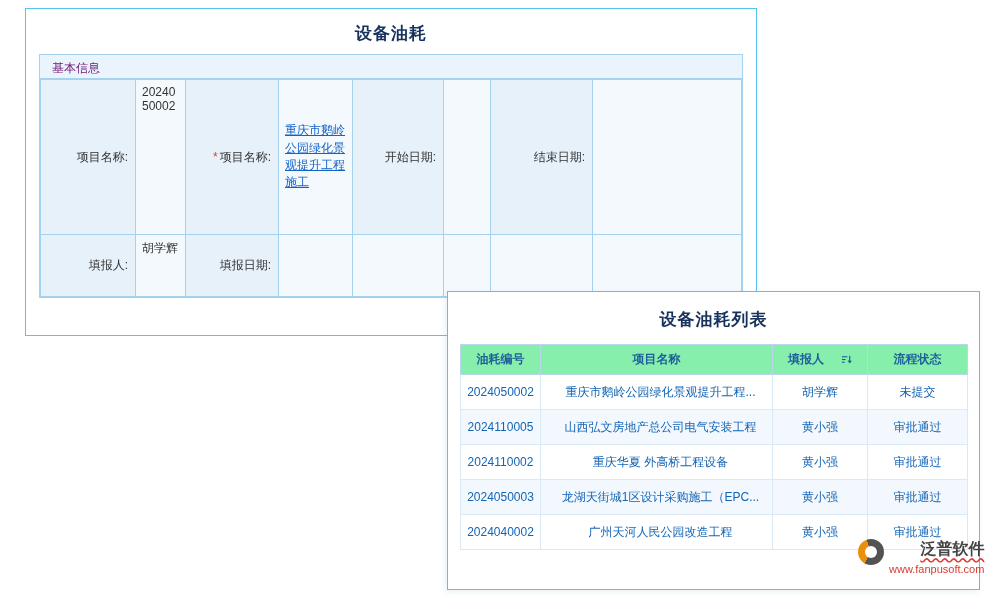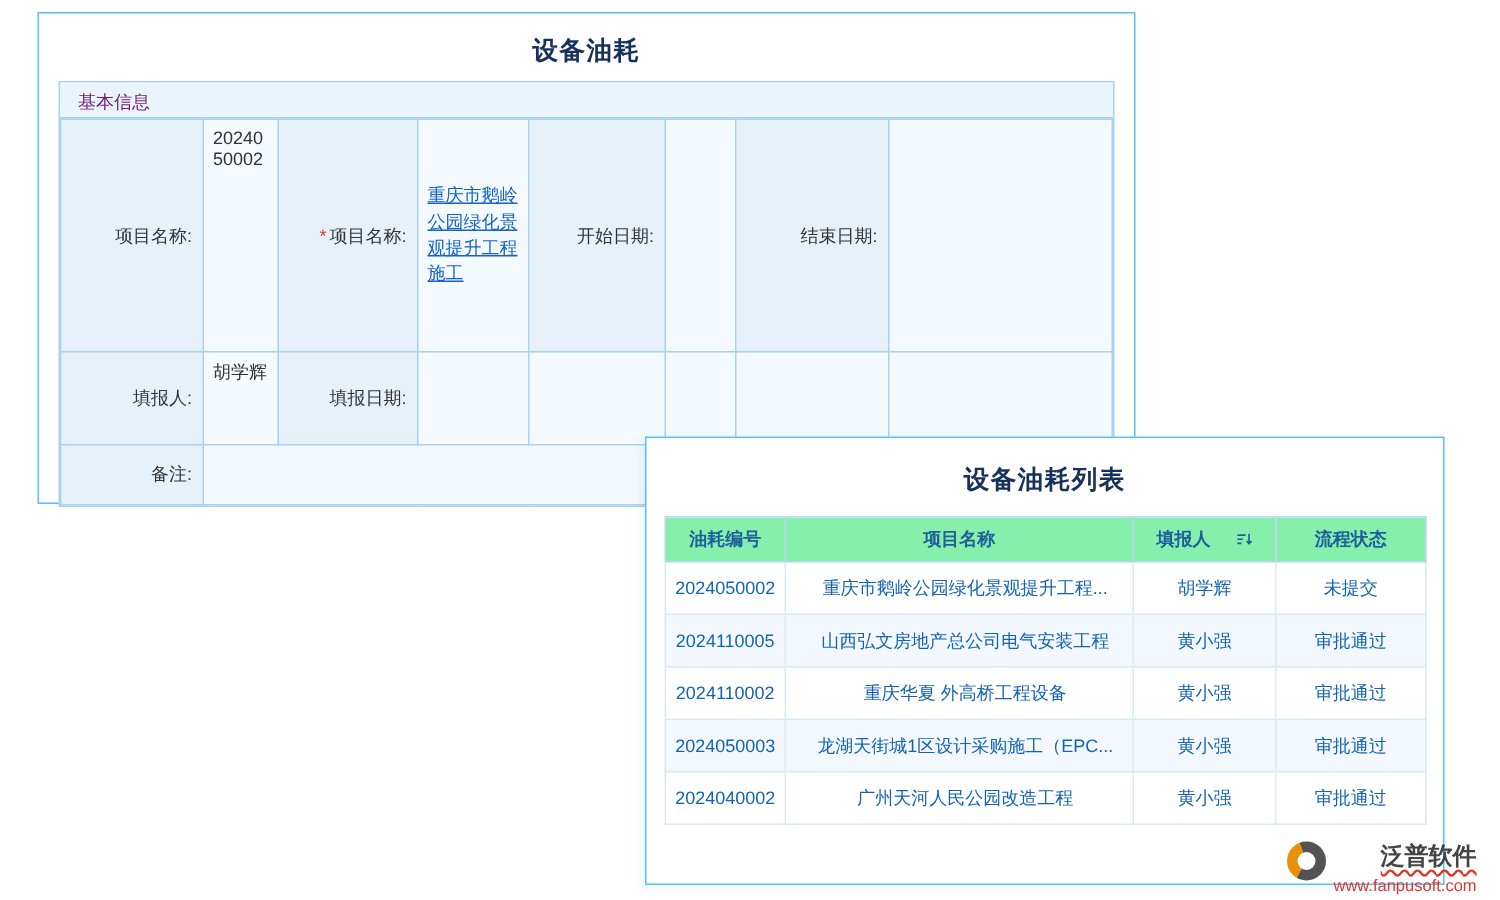--- a/index.html
+++ b/index.html
@@ -3,21 +3,21 @@
 <meta charset="utf-8">
 <style>
   * { margin:0; padding:0; box-sizing:border-box; }
   html,body { width:1000px; height:600px; }
   body {
     position:relative; overflow:hidden; background:#ffffff;
     font-family:"Liberation Sans","DejaVu Sans",sans-serif; color:#333;
   }
   .panel { position:absolute; background:#ffffff; border:1px solid #55c3f2; }
   #form-panel { left:25px; top:8px; width:732px; height:328px; }
-  #list-panel { left:430px; top:291px; width:533px; height:299px; box-shadow:-2px 2px 6px rgba(80,140,180,0.12); }
+  #list-panel { left:447px; top:291px; width:533px; height:299px; box-shadow:-2px 2px 6px rgba(80,140,180,0.12); }
   .panel-title { text-align:center; font-weight:bold; font-size:17px; color:#16325c; padding:13px 0 9px 0; letter-spacing:1px; }
   #list-panel .panel-title { padding:16px 0 13px 0; }
 
   
   .form-wrap { margin:0 13px; border:1px solid #a6d2ef; }
   .section-bar { background:#e9f4fd; border-bottom:1px solid #a6d2ef; font-size:12px; color:#701a75; padding:5px 12px; height:24px; }
   table.form { width:100%; border-collapse:collapse; table-layout:fixed; font-size:12px; }
   table.form td { border:1px solid #a6d2ef; }
   tr.r1 { height:155px; } tr.r2 { height:62px; } tr.r3 { height:40px; }
   td.lbl { background:#e6f1fa; text-align:right; padding:4px 7px; vertical-align:middle; color:#333; }
@@ -35,21 +35,21 @@
   table.list td { border:1px solid #d9eaf6; height:35px; text-align:center; color:#1464b4; background:#ffffff; }
   table.list tbody tr:nth-child(even) td { background:#f2f8fd; }
   td.proj { text-align:left; padding-left:8px; cursor:pointer; }
   td.no { cursor:pointer; }
   .pending { color:#1464c8; }
   .approved { color:#2aa14d;margin-top:24px; }
   .th-flex { display:inline-flex; align-items:center; gap:17px; }
   .sort-icon { display:inline-block; width:11px; height:11px; }
 
   
-  #watermark { position:absolute; left:858px; top:561px; display:flex; align-items:flex-start; gap:5px; z-index:20; opacity:0.95; }
+  #watermark { position:absolute; left:858px; top:539px; display:flex; align-items:flex-start; gap:5px; z-index:20; opacity:0.95; }
   .logo { width:26px; height:26px; border-radius:50%; position:relative; flex:0 0 auto;
           background:conic-gradient(from 210deg, #e88b00 0 130deg, #4a4a4a 130deg 360deg); }
   .logo::after { content:""; position:absolute; inset:7px; background:#ffffff; border-radius:50%; }
   .wm-text { display:flex; flex-direction:column; align-items:flex-end; }
   .brand { font-size:16px; font-weight:bold; color:#3a3a3a;
            text-decoration:underline; text-decoration-style:wavy; text-decoration-color:#d93025; text-underline-offset:3px; }
   .url { font-size:11px; color:#d93025; margin-top:3px; }
 </style>
 </head>
 <body>
@@ -82,24 +82,20 @@
         </tr>
         <tr class="r2">
           <td class="lbl">填报人:</td>
           <td class="val">胡学辉</td>
           <td class="lbl">填报日期:</td>
           <td class="val"></td>
           <td class="val"></td>
           <td class="val"></td>
           <td class="val"></td>
           <td class="val"></td>
-        </tr>
-        <tr class="r3">
-          <td class="lbl">备注:</td>
-          <td class="val" colspan="7"></td>
         </tr>
       </tbody>
     </table>
   </div>
 </div>
 
 <div class="panel" id="list-panel">
   <div class="panel-title">设备油耗列表</div>
   <table class="list">
     <colgroup>

